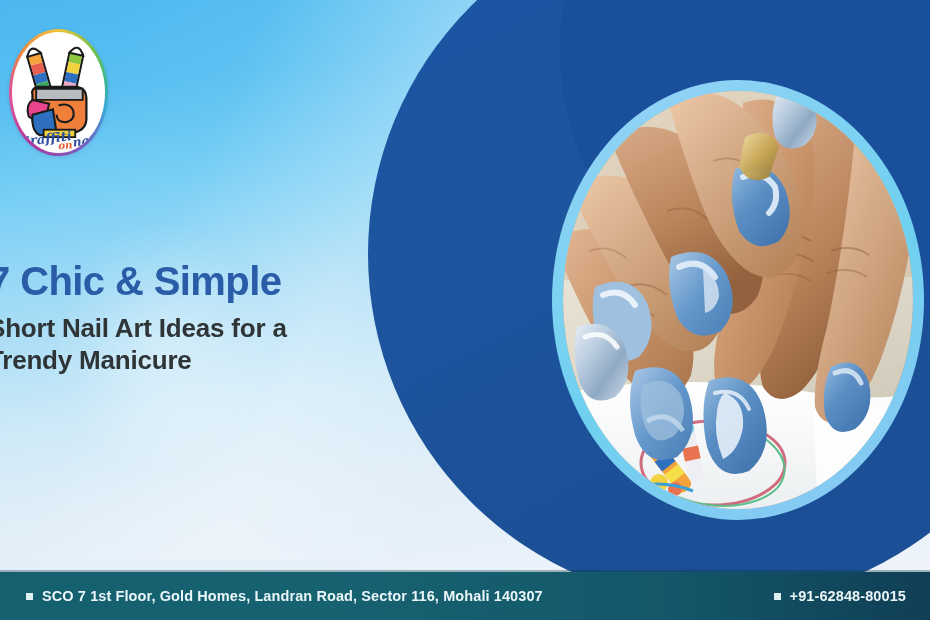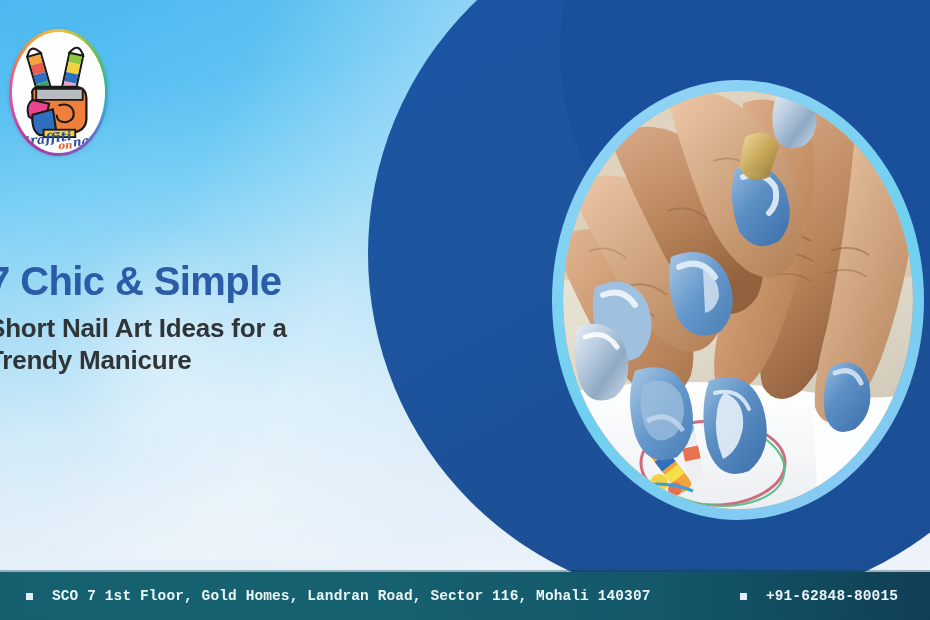--- a/index.html
+++ b/index.html
@@ -135,26 +135,25 @@
     display:flex;
     align-items:center;
     color:#eaf6f8;
     font-size:14.5px;
     font-weight:700;
     letter-spacing:0.1px;
   }
   .footer-item {
     display:flex;
     align-items:center;
-    gap:19px;
+    gap:9px;
     white-space:nowrap;
-    font-family:Liberation Mono, monospace;
   }
   .footer-item.addr { margin-left:26px; }
-  .footer-item.phone { margin-left:auto; margin-right:32px; }
+  .footer-item.phone { margin-left:auto; margin-right:24px; }
   .bullet {
     width:7px; height:7px;
     background:#dff0f3;
     flex:none;
   }
   .footer-hairline {
     position:absolute; left:0; bottom:48px; width:930px; height:2px;
     background:rgba(10,55,70,0.35);
   }
 </style>

